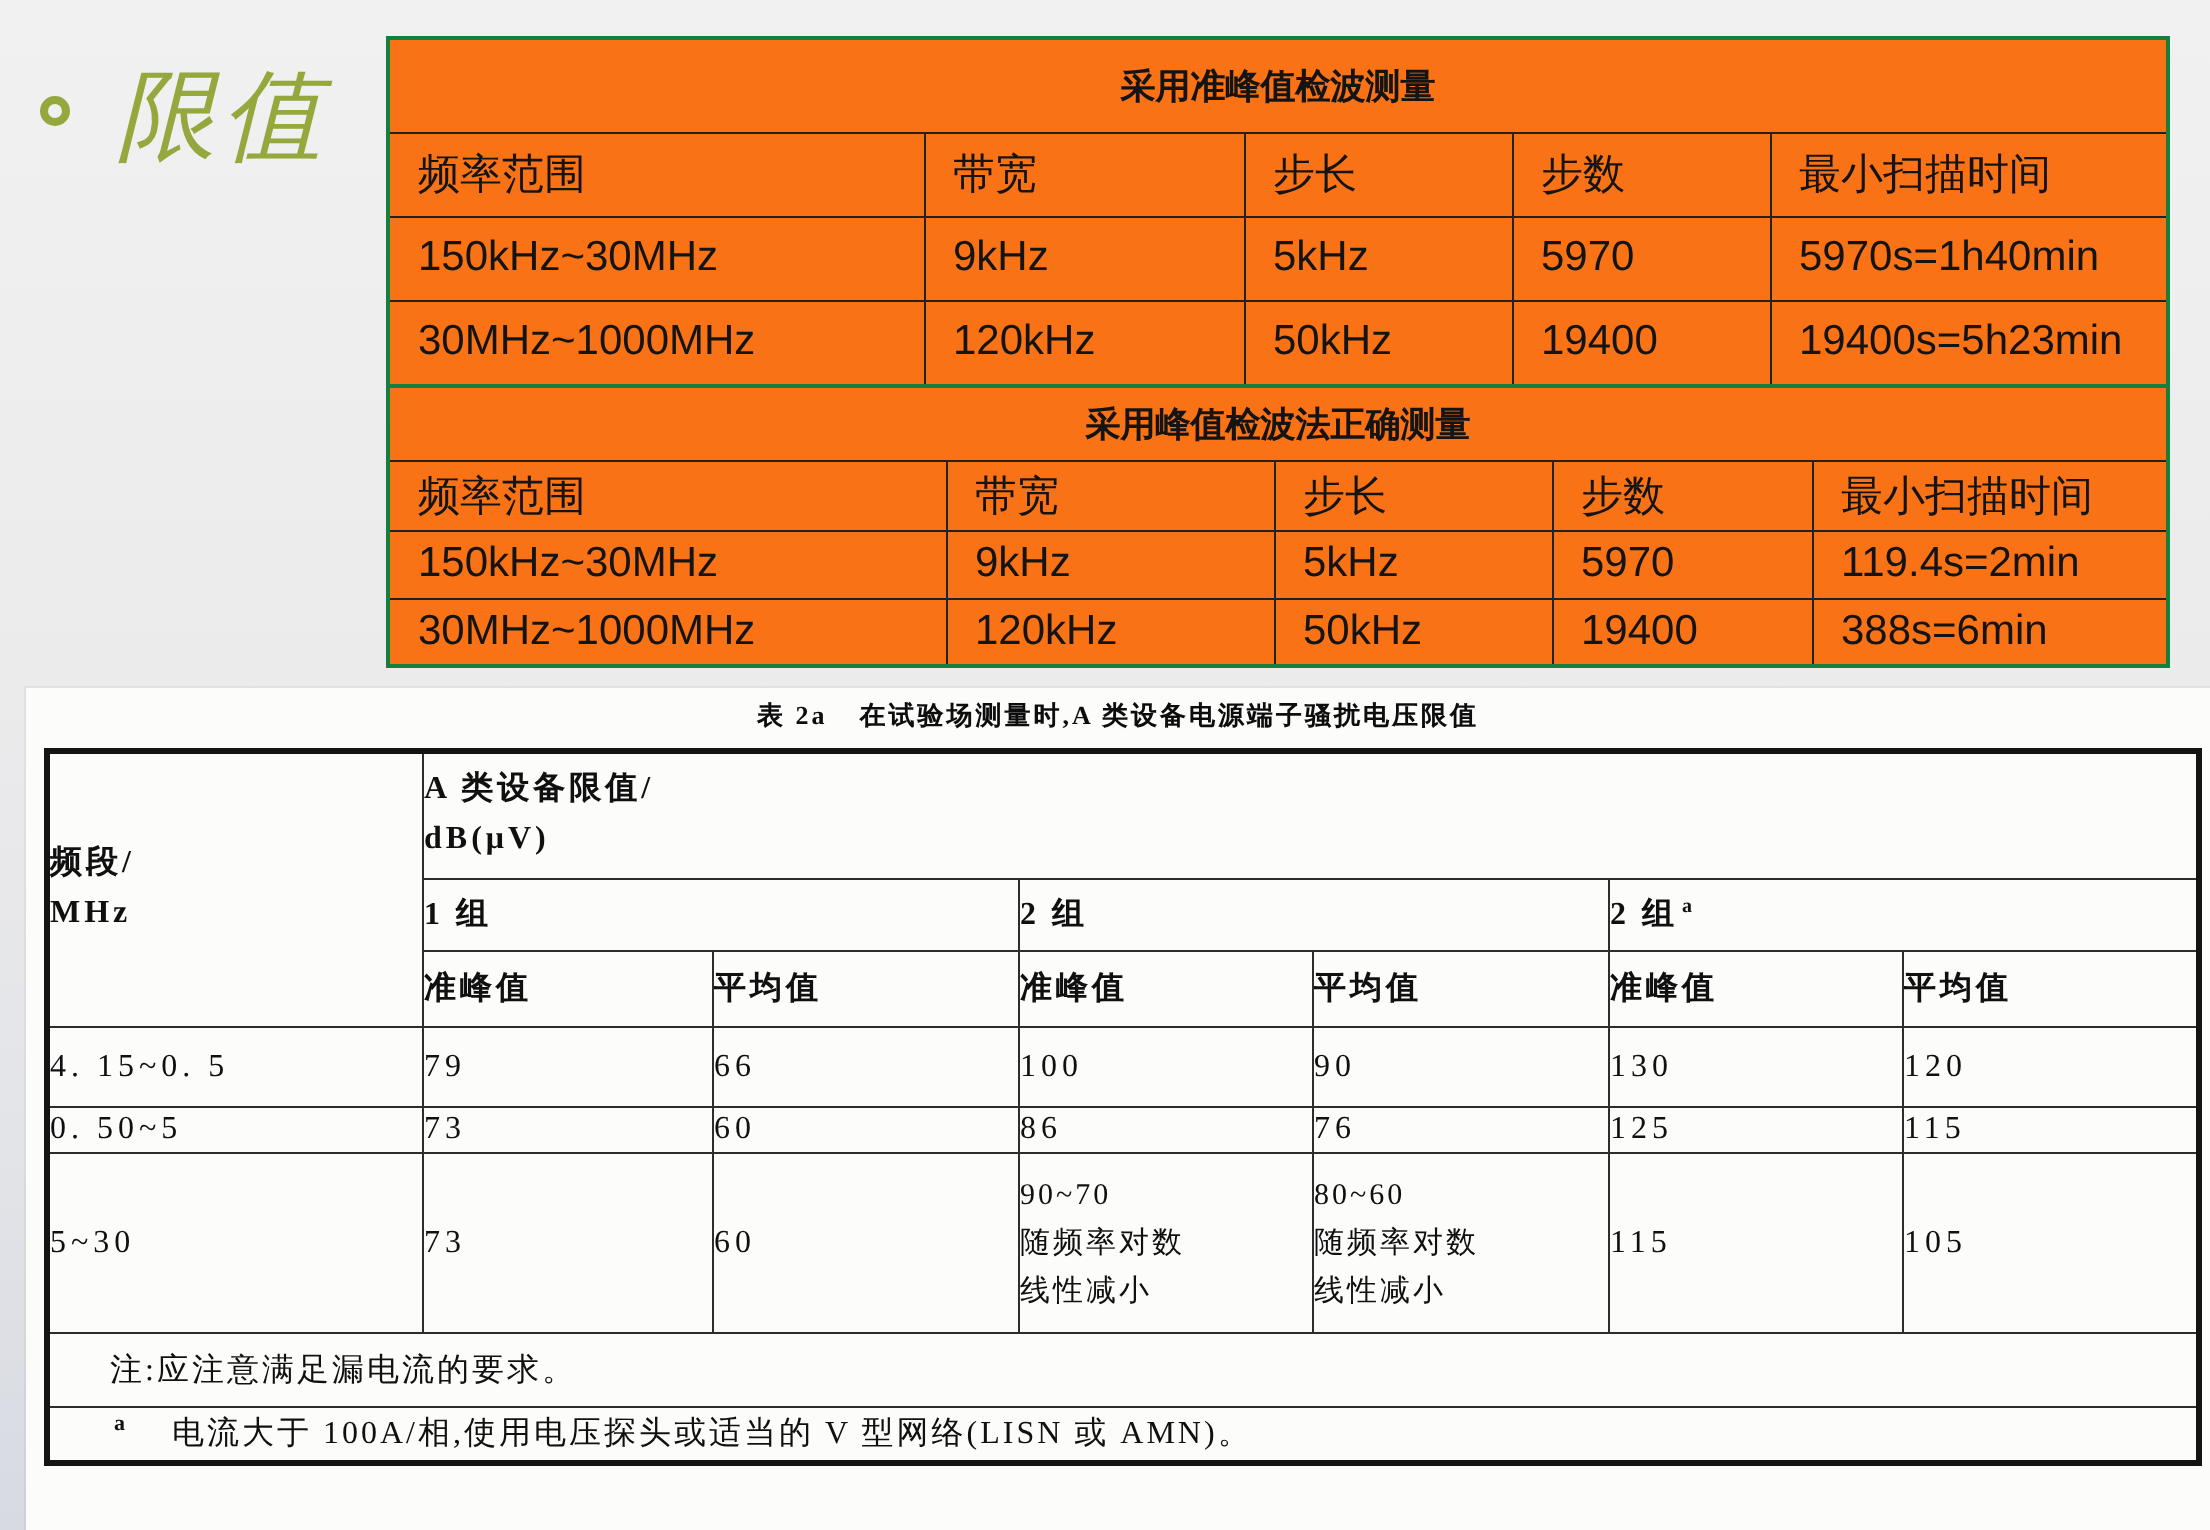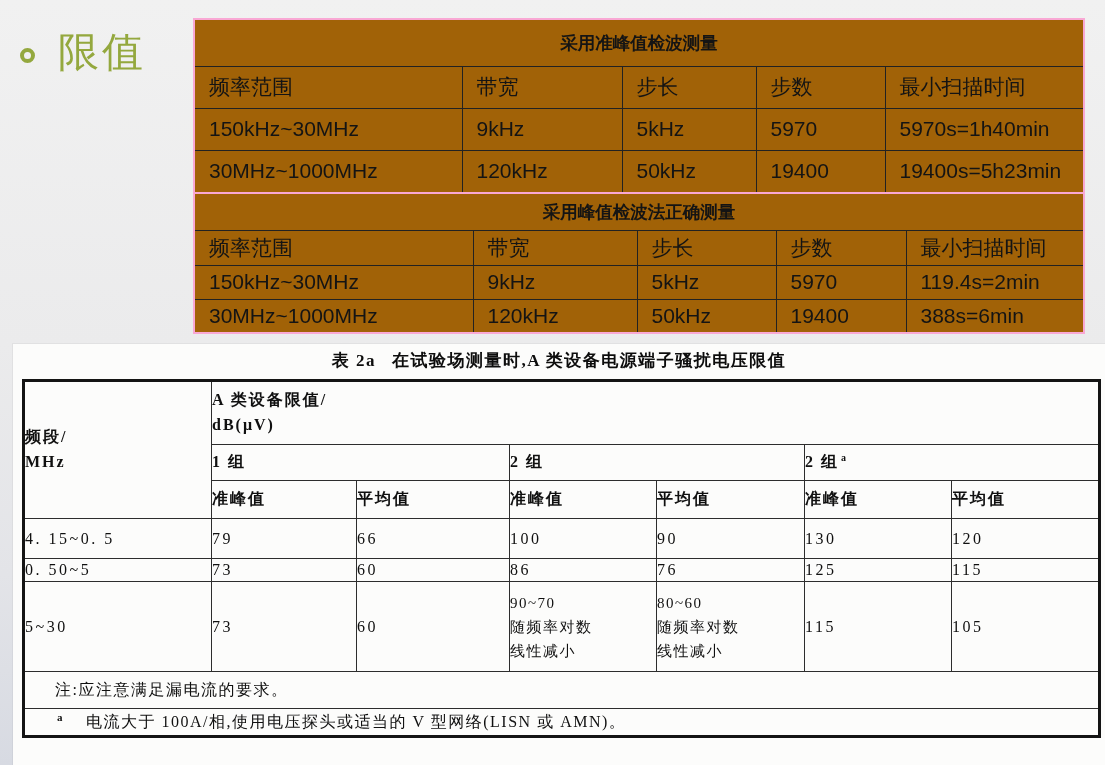--- a/index.html
+++ b/index.html
@@ -11,28 +11,28 @@
   }
 
   
   .bullet-ring {
     position:absolute; left:20px; top:48px;
     width:15px; height:15px; border-radius:50%;
     border:4px solid #94a83e; background:transparent;
   }
   .bullet-label {
     position:absolute; left:58px; top:25px;
-    font-size:41px; color:#94a83e; letter-spacing:3px; font-weight:400;
+    font-size:50px; color:#94a83e; letter-spacing:3px; font-weight:400;font-style:italic;
   }
 
   
   .top-tables { position:absolute; left:193px; top:18px; width:890px; }
   table.ttab {
     border-collapse:collapse; table-layout:fixed; width:890px;
-    background:#a16207; border:2px solid #f9a8d4;
+    background:#f97316; border:2px solid #15803d;
   }
   table.ttab td {
     border:1px solid #222; color:#141414;
     font-size:21px; padding:0 0 0 14px; vertical-align:middle;
     white-space:nowrap; overflow:hidden;
   }
   table.ttab td.title {
     text-align:center; padding:0; font-weight:bold; font-size:17.5px;
   }
   .t2 { margin-top:-2px; }
@@ -46,21 +46,21 @@
   .t2 tr:nth-child(4){ height:34px; }
 
   
   .scan {
     position:absolute; left:13px; top:344px; width:1092px; height:421px;
     background:#fcfcfb; font-family:"Liberation Serif", serif; color:#111;
     box-shadow:0 0 0 1px rgba(0,0,0,0.04);
   }
   .scan-caption {
     padding-top:5px; text-align:center; font-weight:bold;
-    font-size:17px; letter-spacing:1.5px; color:#0d0d0d;
+    font-size:13px; letter-spacing:1.5px; color:#0d0d0d;
   }
   .scan-caption .cap-prefix { margin-right:16px; }
   table.scantab {
     border-collapse:collapse; table-layout:fixed;
     width:1076px; margin:7px 0 0 9px;
     border:3px solid #141414;
   }
   table.scantab td, table.scantab th {
     border:1px solid #2d2d2d; text-align:left; vertical-align:middle;
     font-size:16px; color:#101010; font-weight:normal;

